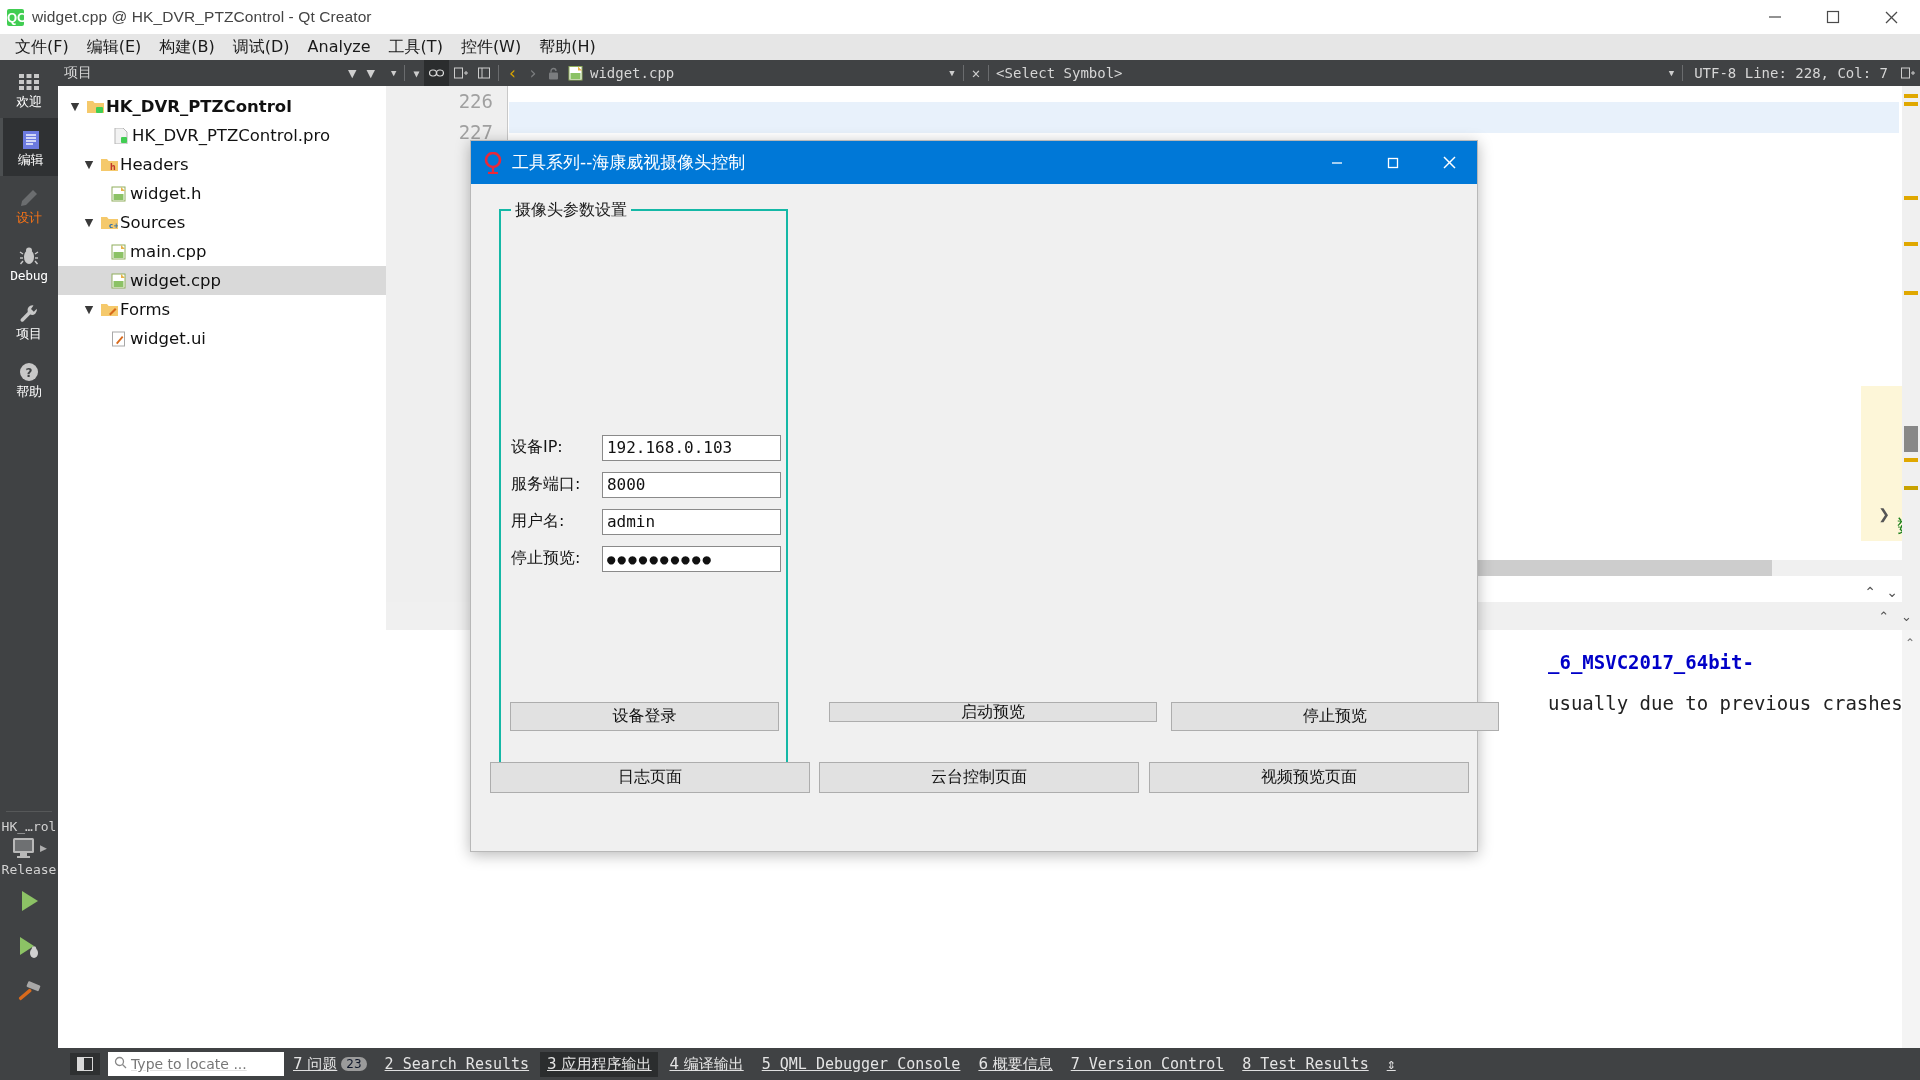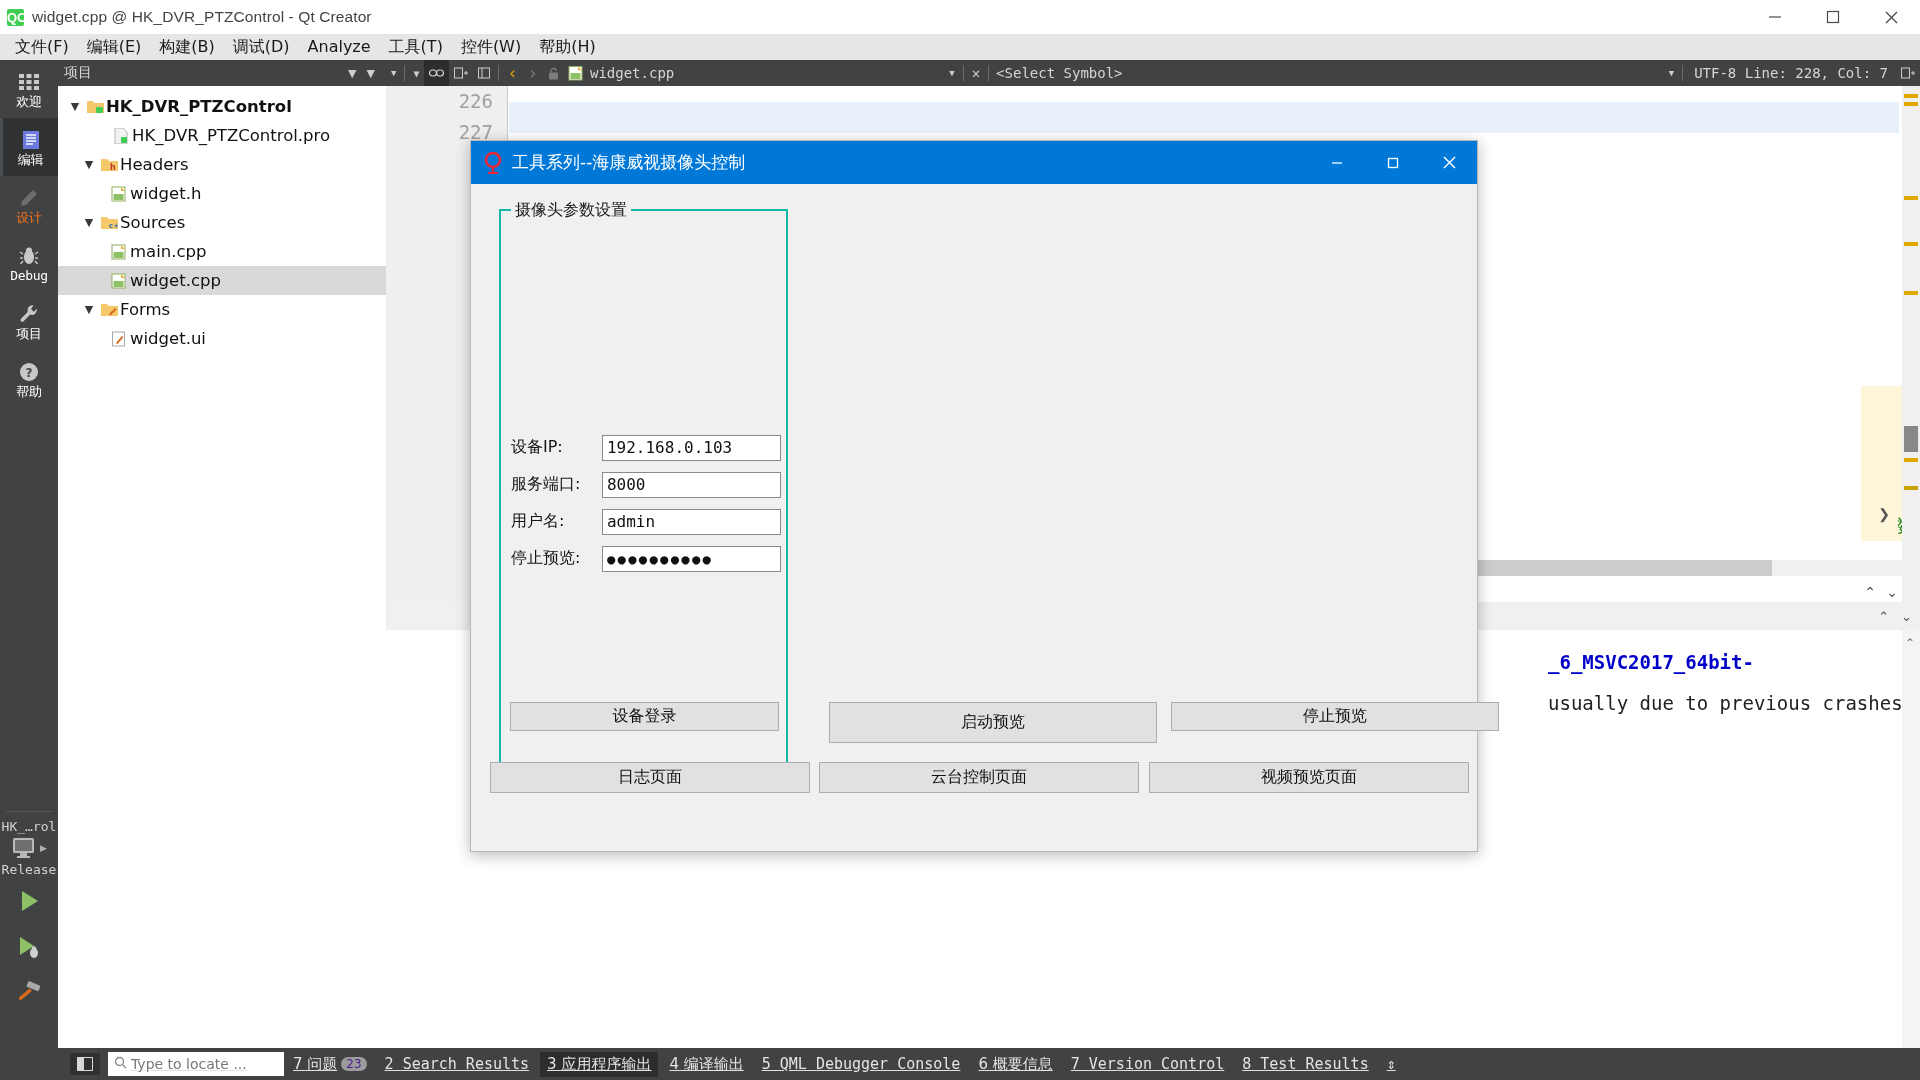--- a/index.html
+++ b/index.html
@@ -163,21 +163,21 @@
     align-items: center; gap: 4px; padding-left: 6px; font-size: 14px;
     font-family: "DejaVu Sans", sans-serif;
   }
   .sb-item {
     padding: 3px 7px; margin: 0 2px; font-size: 15px; color: #e4e4e4; white-space: nowrap;
     font-family: "DejaVu Sans Mono", monospace;
   }
   .sb-item.cjk { font-family: "DejaVu Sans", sans-serif; }
   .sb-item.active { background: #2b2d2e; text-decoration: underline; }
   .sb-badge {
-    display: inline-block; background: #9b9b9b; color: #4c1d95; border-radius: 8px;
+    display: inline-block; background: #9b9b9b; color: #0f172a; border-radius: 8px;
     font-size: 12px; padding: 0 5px; margin-left: 4px; vertical-align: 1px;
   }
 
   
   .dialog {
     position: absolute; left: 470px; top: 140px; width: 1008px; height: 712px;
     background: #f0f0f0; border: 1px solid #b8b8b8;
     box-shadow: 0 3px 14px rgba(0,0,0,.28);
   }
   .dlg-title {
@@ -210,21 +210,21 @@
     padding: 0 4px; line-height: 24px; overflow: hidden; white-space: nowrap;
   }
   .pwd-dots { letter-spacing: 2.2px; font-size: 14px; }
 
   .btn {
     background: #e1e1e1; border: 1px solid #adadad; color: #111;
     font-size: 16px; font-family: "DejaVu Sans", sans-serif;
     display: flex; align-items: center; justify-content: center;
   }
   .btn-login { position: absolute; left: 39px; top: 518px; width: 269px; height: 29px; }
-  .btn-start { position: absolute; left: 358px; top: 518px; width: 328px; height: 41px; }
+  .btn-start { position: absolute; left: 358px; top: 518px; width: 328px; height: 20px; }
   .btn-stop  { position: absolute; left: 700px; top: 518px; width: 328px; height: 29px; }
   .btn-log   { position: absolute; left: 19px;  top: 578px; width: 320px; height: 31px; }
   .btn-ptz   { position: absolute; left: 348px; top: 578px; width: 320px; height: 31px; }
   .btn-video { position: absolute; left: 678px; top: 578px; width: 320px; height: 31px; }
 </style>
 </head>
 <body>
 
 <div id="app">
 

